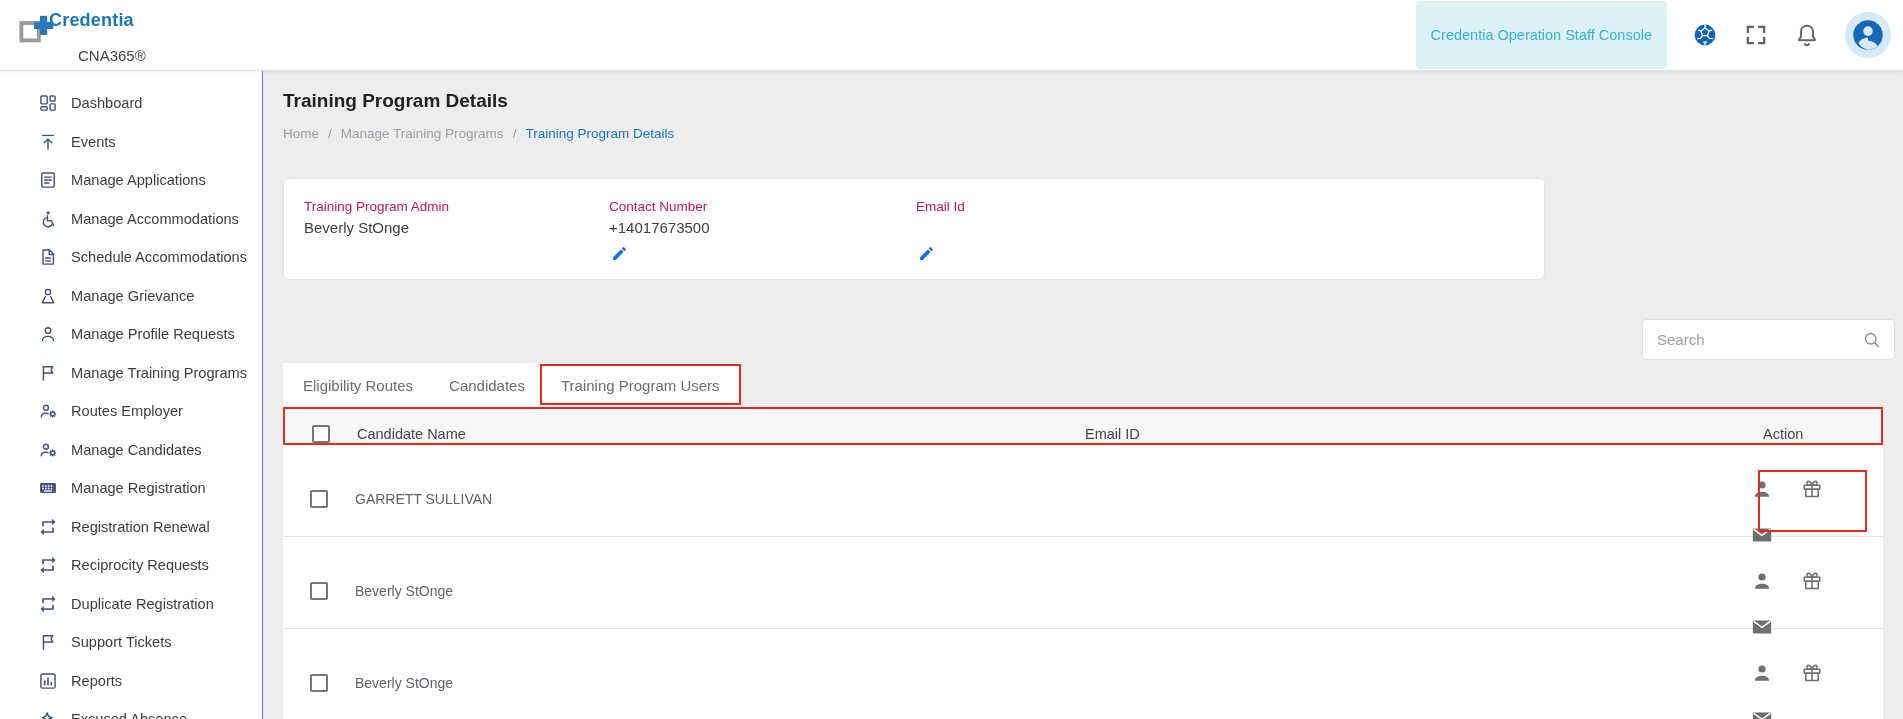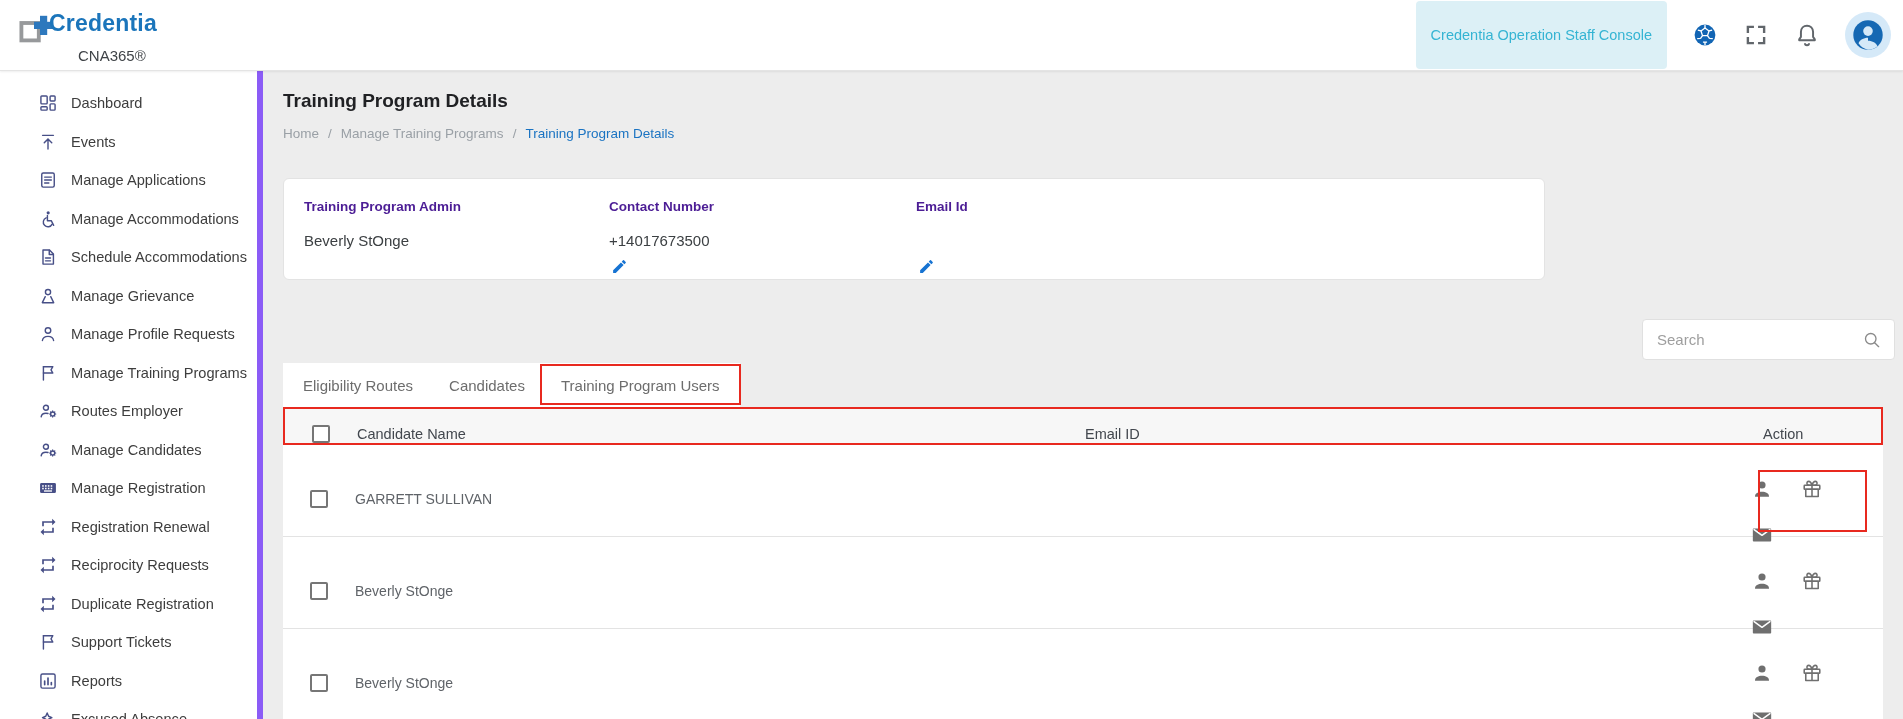--- a/index.html
+++ b/index.html
@@ -6,54 +6,54 @@
   .app{position:relative;width:1903px;height:719px;overflow:hidden;background:#ededed;
        font-family:"Liberation Sans",sans-serif;-webkit-font-smoothing:antialiased;}
   .icon{display:inline-flex;align-items:center;justify-content:center;}
   .icon svg{display:block;}
 
   
   .topbar{position:absolute;top:0;left:0;right:0;height:70px;background:#fff;z-index:5;
           border-bottom:1px solid #e4e4e4;box-shadow:0 1px 2px rgba(0,0,0,.07);}
   .brand-logo{position:absolute;left:19px;top:13px;}
   .brand-logo svg{width:36px;height:32px;}
-  .brand-name{position:absolute;left:49px;top:10px;font-size:23px;font-weight:700;
+  .brand-name{position:absolute;left:49px;top:10px;font-size:18px;font-weight:700;
               color:var(--c-brand-blue,#1b75bb);letter-spacing:.2px;}
   .brand-sub{position:absolute;left:78px;top:47px;font-size:15px;color:#3f4347;}
   .topbar-right{position:absolute;right:12px;top:0;height:100%;display:flex;align-items:center;gap:25px;}
   .console-badge{background:var(--c-badge-bg,#dcf0f6);color:var(--c-accent-cyan,#35b4d3);
                  font-size:14.5px;padding:26px 15px;border-radius:4px;white-space:nowrap;}
   .tb-icon{cursor:pointer;}
   .tb-icon svg{width:26px;height:26px;}
   .avatar{width:46px;height:46px;border-radius:50%;background:#d5e9f8;display:flex;
           align-items:center;justify-content:center;cursor:pointer;}
   .avatar svg{width:36px;height:36px;}
 
   
   .sidebar{position:absolute;top:70px;left:0;width:263px;bottom:0;background:#fff;
-           border-right:6px solid #8b5cf6;overflow:hidden;padding-top:14px;box-sizing:border-box;}
+           border-right:1px solid #8b5cf6;overflow:hidden;padding-top:14px;box-sizing:border-box;}
   .side-item{display:flex;align-items:center;height:38.5px;padding-left:38px;cursor:pointer;}
   .side-icon{color:var(--c-sidebar-icon,#474f87);margin-right:13px;}
   .side-icon svg{width:20px;height:20px;}
   .side-label{font-size:14.6px;color:#3d3d3d;white-space:nowrap;}
 
   
   .main{position:absolute;left:263px;top:70px;right:0;bottom:0;background:#ededed;overflow:hidden;}
   .page-title{position:absolute;left:20px;top:20px;margin:0;font-size:19px;font-weight:700;color:#202124;}
   .breadcrumb{position:absolute;left:20px;top:56px;font-size:13.5px;color:#9aa0a6;
               display:flex;gap:9px;align-items:center;}
   .bc-item{color:#9aa0a6;cursor:pointer;}
   .bc-current{color:var(--c-link-blue,#1a73c2);cursor:default;}
   .bc-sep{color:#9aa0a6;}
 
   .admin-card{position:absolute;left:20px;top:108px;width:1262px;height:102px;background:#fff;
               border:1px solid #e3e3e3;border-radius:6px;box-sizing:border-box;}
   .field{position:absolute;top:20px;}
   .field-0{left:20px}.field-1{left:325px}.field-2{left:632px}
-  .field-label{font-size:13.5px;color:#4c1d95;margin-bottom:18px;font-weight:bold;}
+  .field-label{font-size:13.5px;color:#be185d;margin-bottom:5px;}
   .field-value{font-size:15px;color:#3c4043;min-height:19px;}
   .pencil{display:inline-block;margin-top:7px;margin-left:2px;color:var(--c-edit-blue,#1673d2);cursor:pointer;}
   .pencil svg{width:17px;height:17px;}
 
   .search-box{position:absolute;left:1379px;top:249px;width:253px;height:41px;background:#fff;
               border:1px solid #e0e0e0;border-radius:4px;display:flex;align-items:center;
               box-sizing:border-box;padding:0 12px;}
   .search-box input{border:none;outline:none;flex:1;font-size:15px;color:#a21caf;
                     font-family:inherit;background:transparent;}
   .search-box input::placeholder{color:#9e9e9e;}

